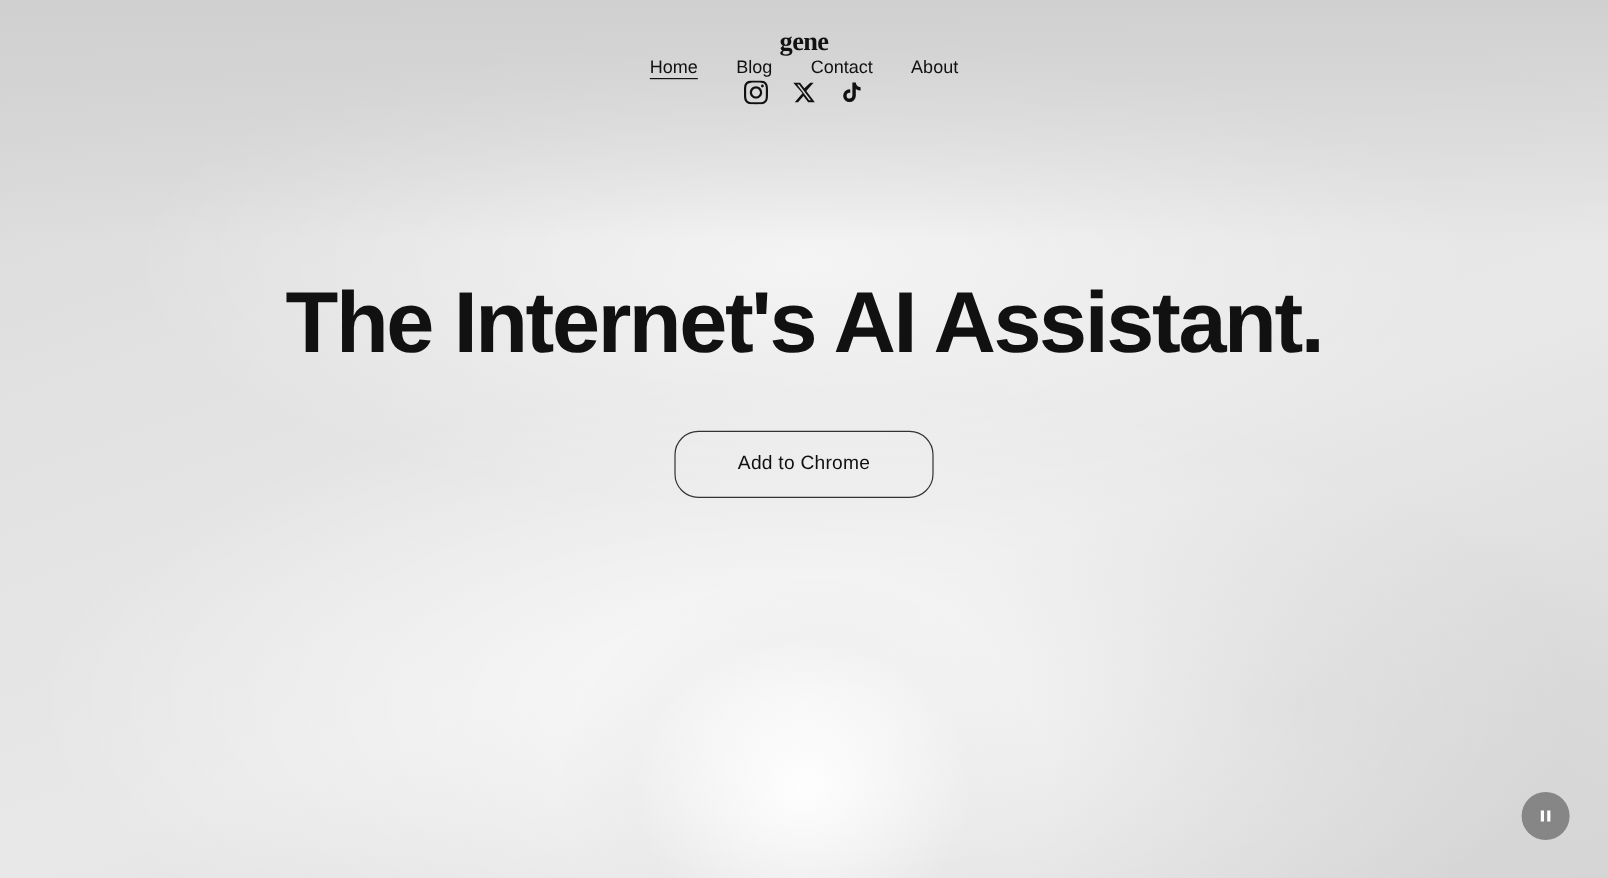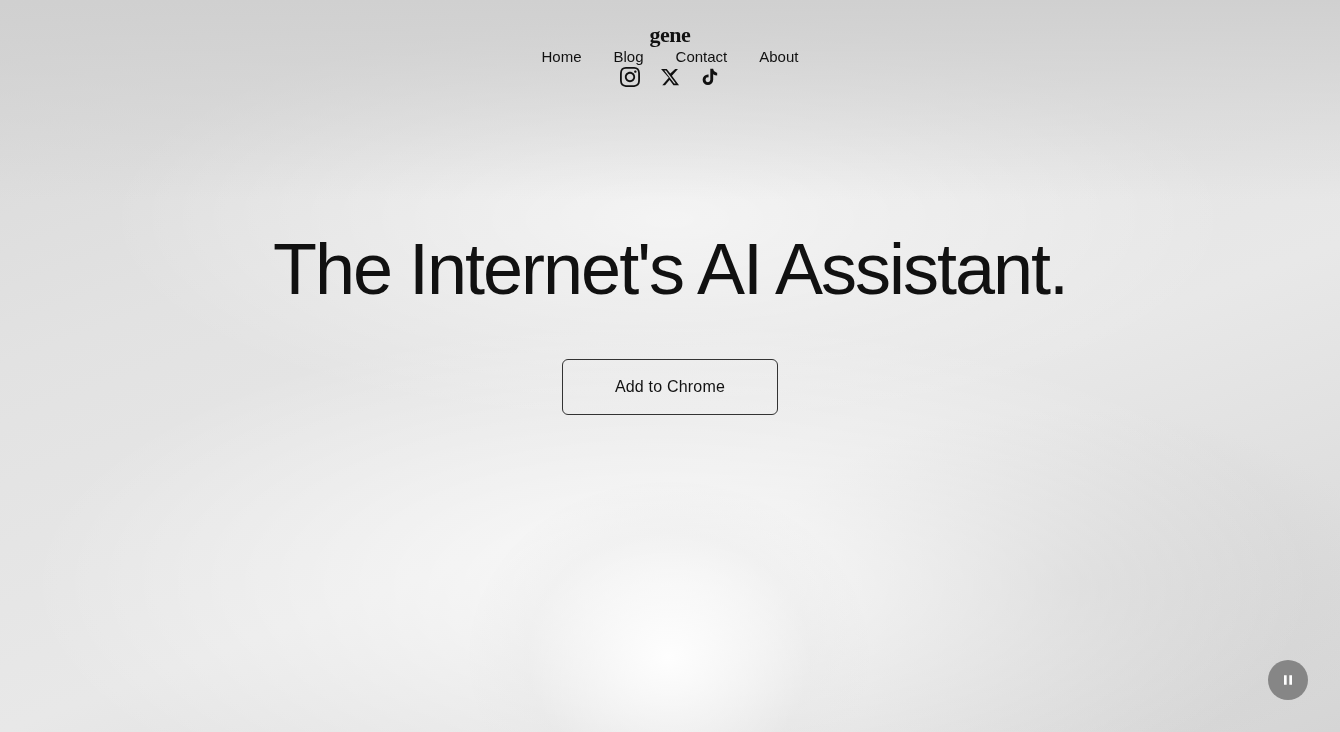--- a/index.html
+++ b/index.html
@@ -78,20 +78,21 @@
     }
 
     .nav-links a {
       text-decoration: none;
       color: #111;
       font-size: 15px;
       font-weight: 400;
     }
 
     .nav-links a.active {
+      text-decoration: underline;
       text-underline-offset: 4px;
     }
 
     .nav-icons {
       display: flex;
       align-items: center;
       gap: 18px;
     }
 
     .nav-icon {
@@ -115,33 +116,33 @@
       z-index: 5;
       display: flex;
       flex-direction: column;
       align-items: center;
       justify-content: center;
       padding-top: 120px;
     }
 
     .hero-title {
       font-size: 72px;
-      font-weight: 400;
+      font-weight: 700;
       color: #111;
       text-align: center;
       letter-spacing: -2px;
       line-height: 1.1;
       margin-bottom: 50px;
     }
 
     .cta-button {
       display: inline-block;
       padding: 18px 52px;
       border: 1.5px solid #333;
-      border-radius: 6px;
+      border-radius: 20px;
       background: transparent;
       color: #111;
       font-size: 16px;
       font-weight: 400;
       cursor: pointer;
       letter-spacing: 0.2px;
     }
 
     
     .pause-btn {

